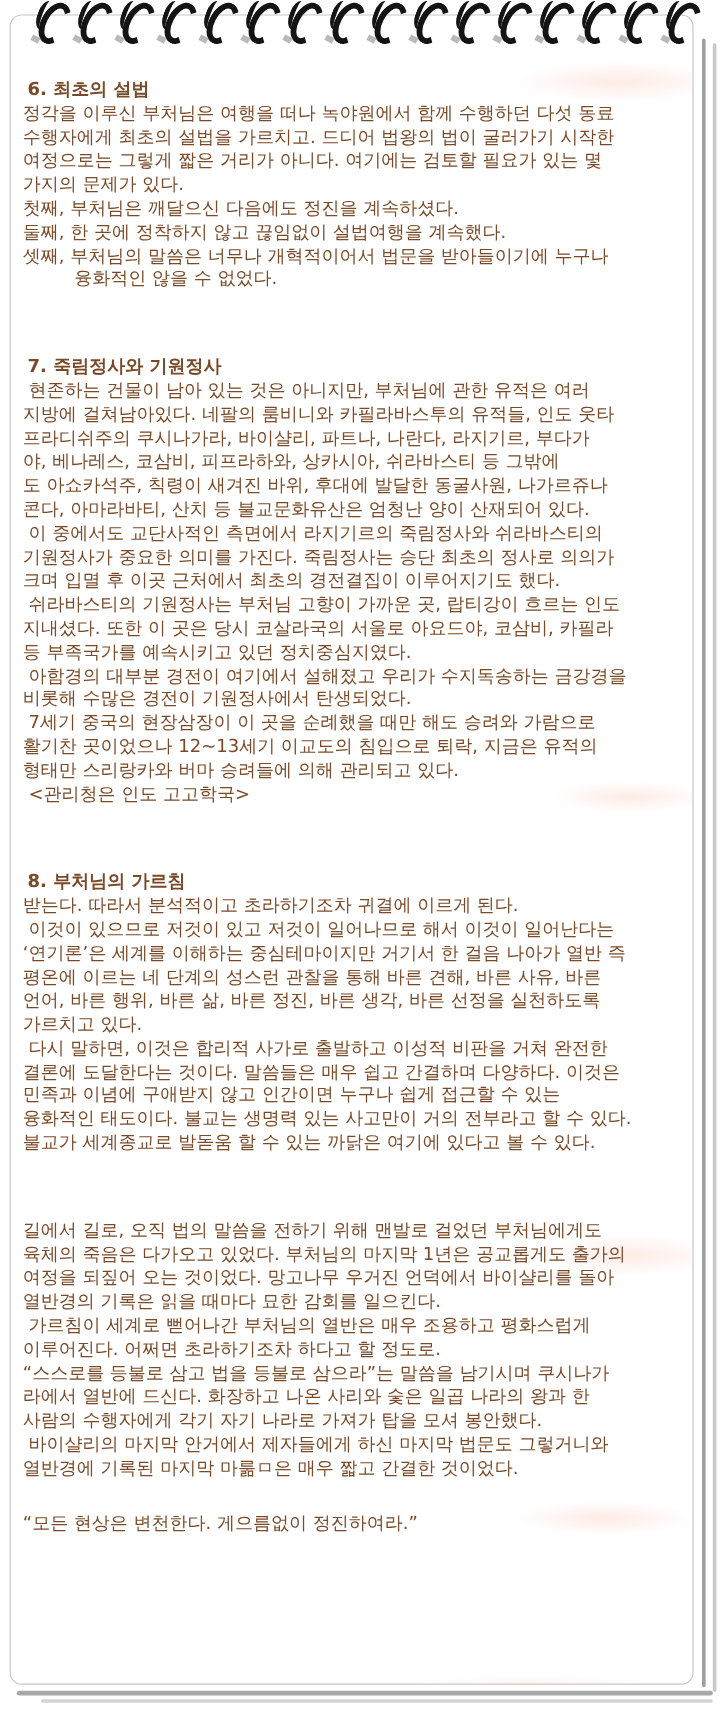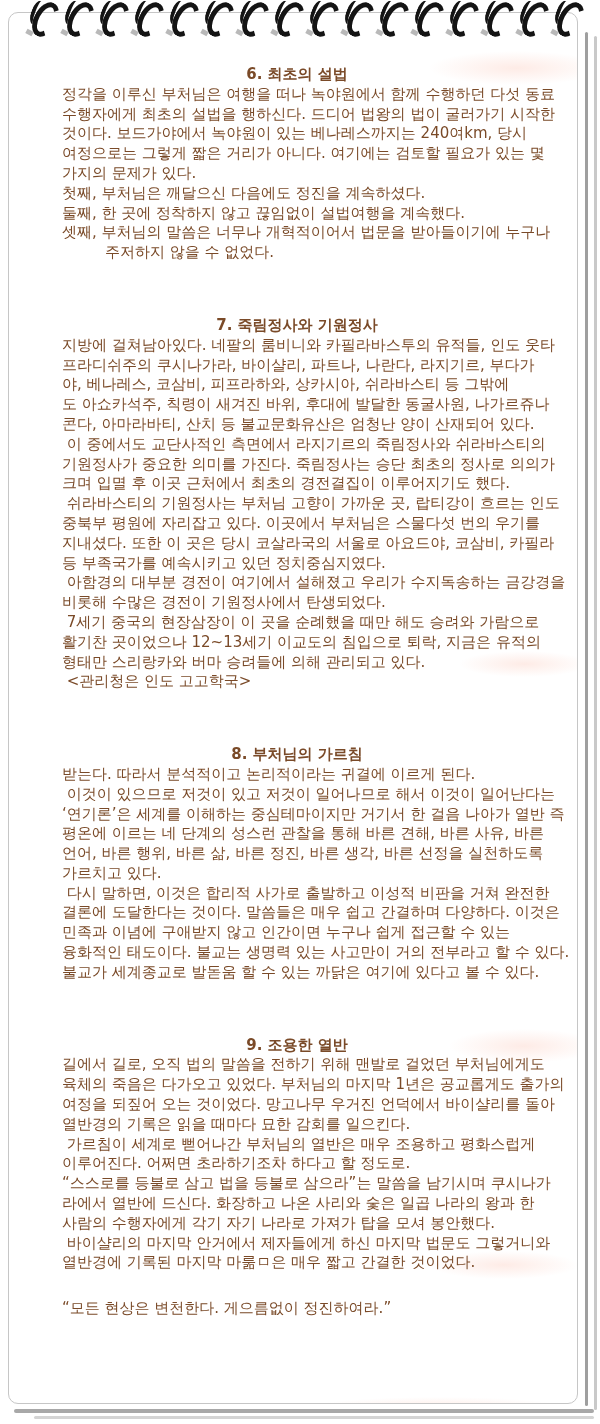--- a/index.html
+++ b/index.html
@@ -42,22 +42,22 @@
   .sm3{left:440px;top:1016px;width:150px;height:34px;}
   .sm4{left:420px;top:1238px;width:150px;height:28px;}
   .sm5{left:300px;top:1384px;width:260px;height:22px;}
   
   .content{
     position:absolute;left:6px;top:52px;width:556px;
     color:#7a4a28;font-size:15px;line-height:19.8px;
     z-index:2;
   }
   .section{margin:0 0 53px 0;}
-  .heading{white-space:pre;padding-left:8px;font-weight:bold;text-align:center;}
-  .line{white-space:pre;padding-left:4px;overflow:hidden;margin-left:43px;}
+  .heading{white-space:pre;padding-left:8px;font-weight:bold;}
+  .line{white-space:pre;padding-left:4px;overflow:hidden;}
   .closing-quote{margin-top:26px;}
 </style>
 </head>
 <body>
 
 <div id="screen">
   <div class="stack-right-1"></div>
   <div class="stack-right-2"></div>
   <div class="stack-bottom-1"></div>
   <div class="stack-bottom-2"></div>
@@ -65,66 +65,64 @@
   <div class="page">
     <div class="smudge sm1"></div>
     <div class="smudge sm2"></div>
     <div class="smudge sm3"></div>
     <div class="smudge sm4"></div>
     <div class="smudge sm5"></div>
     <div class="content">
         <div class="section">
           <div class="heading">6. 최초의 설법</div>
           <div class="line">정각을 이루신 부처님은 여행을 떠나 녹야원에서 함께 수행하던 다섯 동료</div>
-          <div class="line">수행자에게 최초의 설법을 행하신다. 드디어 법왕의 법이 굴러가기 시작한</div>
-          <div class="line">것이다. 보드가야에서 녹야원이 있는 베나레스까지는 240여km, 당시</div>
+          <div class="line">수행자에게 최초의 설법을 가르치고. 드디어 법왕의 법이 굴러가기 시작한</div>
           <div class="line">여정으로는 그렇게 짧은 거리가 아니다. 여기에는 검토할 필요가 있는 몇</div>
           <div class="line">가지의 문제가 있다.</div>
           <div class="line">첫째, 부처님은 깨달으신 다음에도 정진을 계속하셨다.</div>
           <div class="line">둘째, 한 곳에 정착하지 않고 끊임없이 설법여행을 계속했다.</div>
           <div class="line">셋째, 부처님의 말씀은 너무나 개혁적이어서 법문을 받아들이기에 누구나</div>
-          <div class="line">         주저하지 않을 수 없었다.</div>
+          <div class="line">         융화적인 않을 수 없었다.</div>
         </div>
         <div class="section">
           <div class="heading">7. 죽림정사와 기원정사</div>
+          <div class="line"> 현존하는 건물이 남아 있는 것은 아니지만, 부처님에 관한 유적은 여러</div>
           <div class="line">지방에 걸쳐남아있다. 네팔의 룸비니와 카필라바스투의 유적들, 인도 웃타</div>
           <div class="line">프라디쉬주의 쿠시나가라, 바이샬리, 파트나, 나란다, 라지기르, 부다가</div>
           <div class="line">야, 베나레스, 코삼비, 피프라하와, 상카시아, 쉬라바스티 등 그밖에</div>
           <div class="line">도 아쇼카석주, 칙령이 새겨진 바위, 후대에 발달한 동굴사원, 나가르쥬나</div>
           <div class="line">콘다, 아마라바티, 산치 등 불교문화유산은 엄청난 양이 산재되어 있다.</div>
           <div class="line"> 이 중에서도 교단사적인 측면에서 라지기르의 죽림정사와 쉬라바스티의</div>
           <div class="line">기원정사가 중요한 의미를 가진다. 죽림정사는 승단 최초의 정사로 의의가</div>
           <div class="line">크며 입멸 후 이곳 근처에서 최초의 경전결집이 이루어지기도 했다.</div>
           <div class="line"> 쉬라바스티의 기원정사는 부처님 고향이 가까운 곳, 랍티강이 흐르는 인도</div>
-          <div class="line">중북부 평원에 자리잡고 있다. 이곳에서 부처님은 스물다섯 번의 우기를</div>
           <div class="line">지내셨다. 또한 이 곳은 당시 코살라국의 서울로 아요드야, 코삼비, 카필라</div>
           <div class="line">등 부족국가를 예속시키고 있던 정치중심지였다.</div>
           <div class="line"> 아함경의 대부분 경전이 여기에서 설해졌고 우리가 수지독송하는 금강경을</div>
           <div class="line">비롯해 수많은 경전이 기원정사에서 탄생되었다.</div>
           <div class="line"> 7세기 중국의 현장삼장이 이 곳을 순례했을 때만 해도 승려와 가람으로</div>
           <div class="line">활기찬 곳이었으나 12~13세기 이교도의 침입으로 퇴락, 지금은 유적의</div>
           <div class="line">형태만 스리랑카와 버마 승려들에 의해 관리되고 있다.</div>
           <div class="line"> &lt;관리청은 인도 고고학국&gt;</div>
         </div>
         <div class="section">
           <div class="heading">8. 부처님의 가르침</div>
-          <div class="line">받는다. 따라서 분석적이고 논리적이라는 귀결에 이르게 된다.</div>
+          <div class="line">받는다. 따라서 분석적이고 초라하기조차 귀결에 이르게 된다.</div>
           <div class="line"> 이것이 있으므로 저것이 있고 저것이 일어나므로 해서 이것이 일어난다는</div>
           <div class="line">‘연기론’은 세계를 이해하는 중심테마이지만 거기서 한 걸음 나아가 열반 즉</div>
           <div class="line">평온에 이르는 네 단계의 성스런 관찰을 통해 바른 견해, 바른 사유, 바른</div>
           <div class="line">언어, 바른 행위, 바른 삶, 바른 정진, 바른 생각, 바른 선정을 실천하도록</div>
           <div class="line">가르치고 있다.</div>
           <div class="line"> 다시 말하면, 이것은 합리적 사가로 출발하고 이성적 비판을 거쳐 완전한</div>
           <div class="line">결론에 도달한다는 것이다. 말씀들은 매우 쉽고 간결하며 다양하다. 이것은</div>
           <div class="line">민족과 이념에 구애받지 않고 인간이면 누구나 쉽게 접근할 수 있는</div>
           <div class="line">융화적인 태도이다. 불교는 생명력 있는 사고만이 거의 전부라고 할 수 있다.</div>
           <div class="line">불교가 세계종교로 발돋움 할 수 있는 까닭은 여기에 있다고 볼 수 있다.</div>
         </div>
         <div class="section">
-          <div class="heading">9. 조용한 열반</div>
           <div class="line">길에서 길로, 오직 법의 말씀을 전하기 위해 맨발로 걸었던 부처님에게도</div>
           <div class="line">육체의 죽음은 다가오고 있었다. 부처님의 마지막 1년은 공교롭게도 출가의</div>
           <div class="line">여정을 되짚어 오는 것이었다. 망고나무 우거진 언덕에서 바이샬리를 돌아</div>
           <div class="line">열반경의 기록은 읽을 때마다 묘한 감회를 일으킨다.</div>
           <div class="line"> 가르침이 세계로 뻗어나간 부처님의 열반은 매우 조용하고 평화스럽게</div>
           <div class="line">이루어진다. 어쩌면 초라하기조차 하다고 할 정도로.</div>
           <div class="line">“스스로를 등불로 삼고 법을 등불로 삼으라”는 말씀을 남기시며 쿠시나가</div>
           <div class="line">라에서 열반에 드신다. 화장하고 나온 사리와 숯은 일곱 나라의 왕과 한</div>
           <div class="line">사람의 수행자에게 각기 자기 나라로 가져가 탑을 모셔 봉안했다.</div>
           <div class="line"> 바이샬리의 마지막 안거에서 제자들에게 하신 마지막 법문도 그렇거니와</div>

